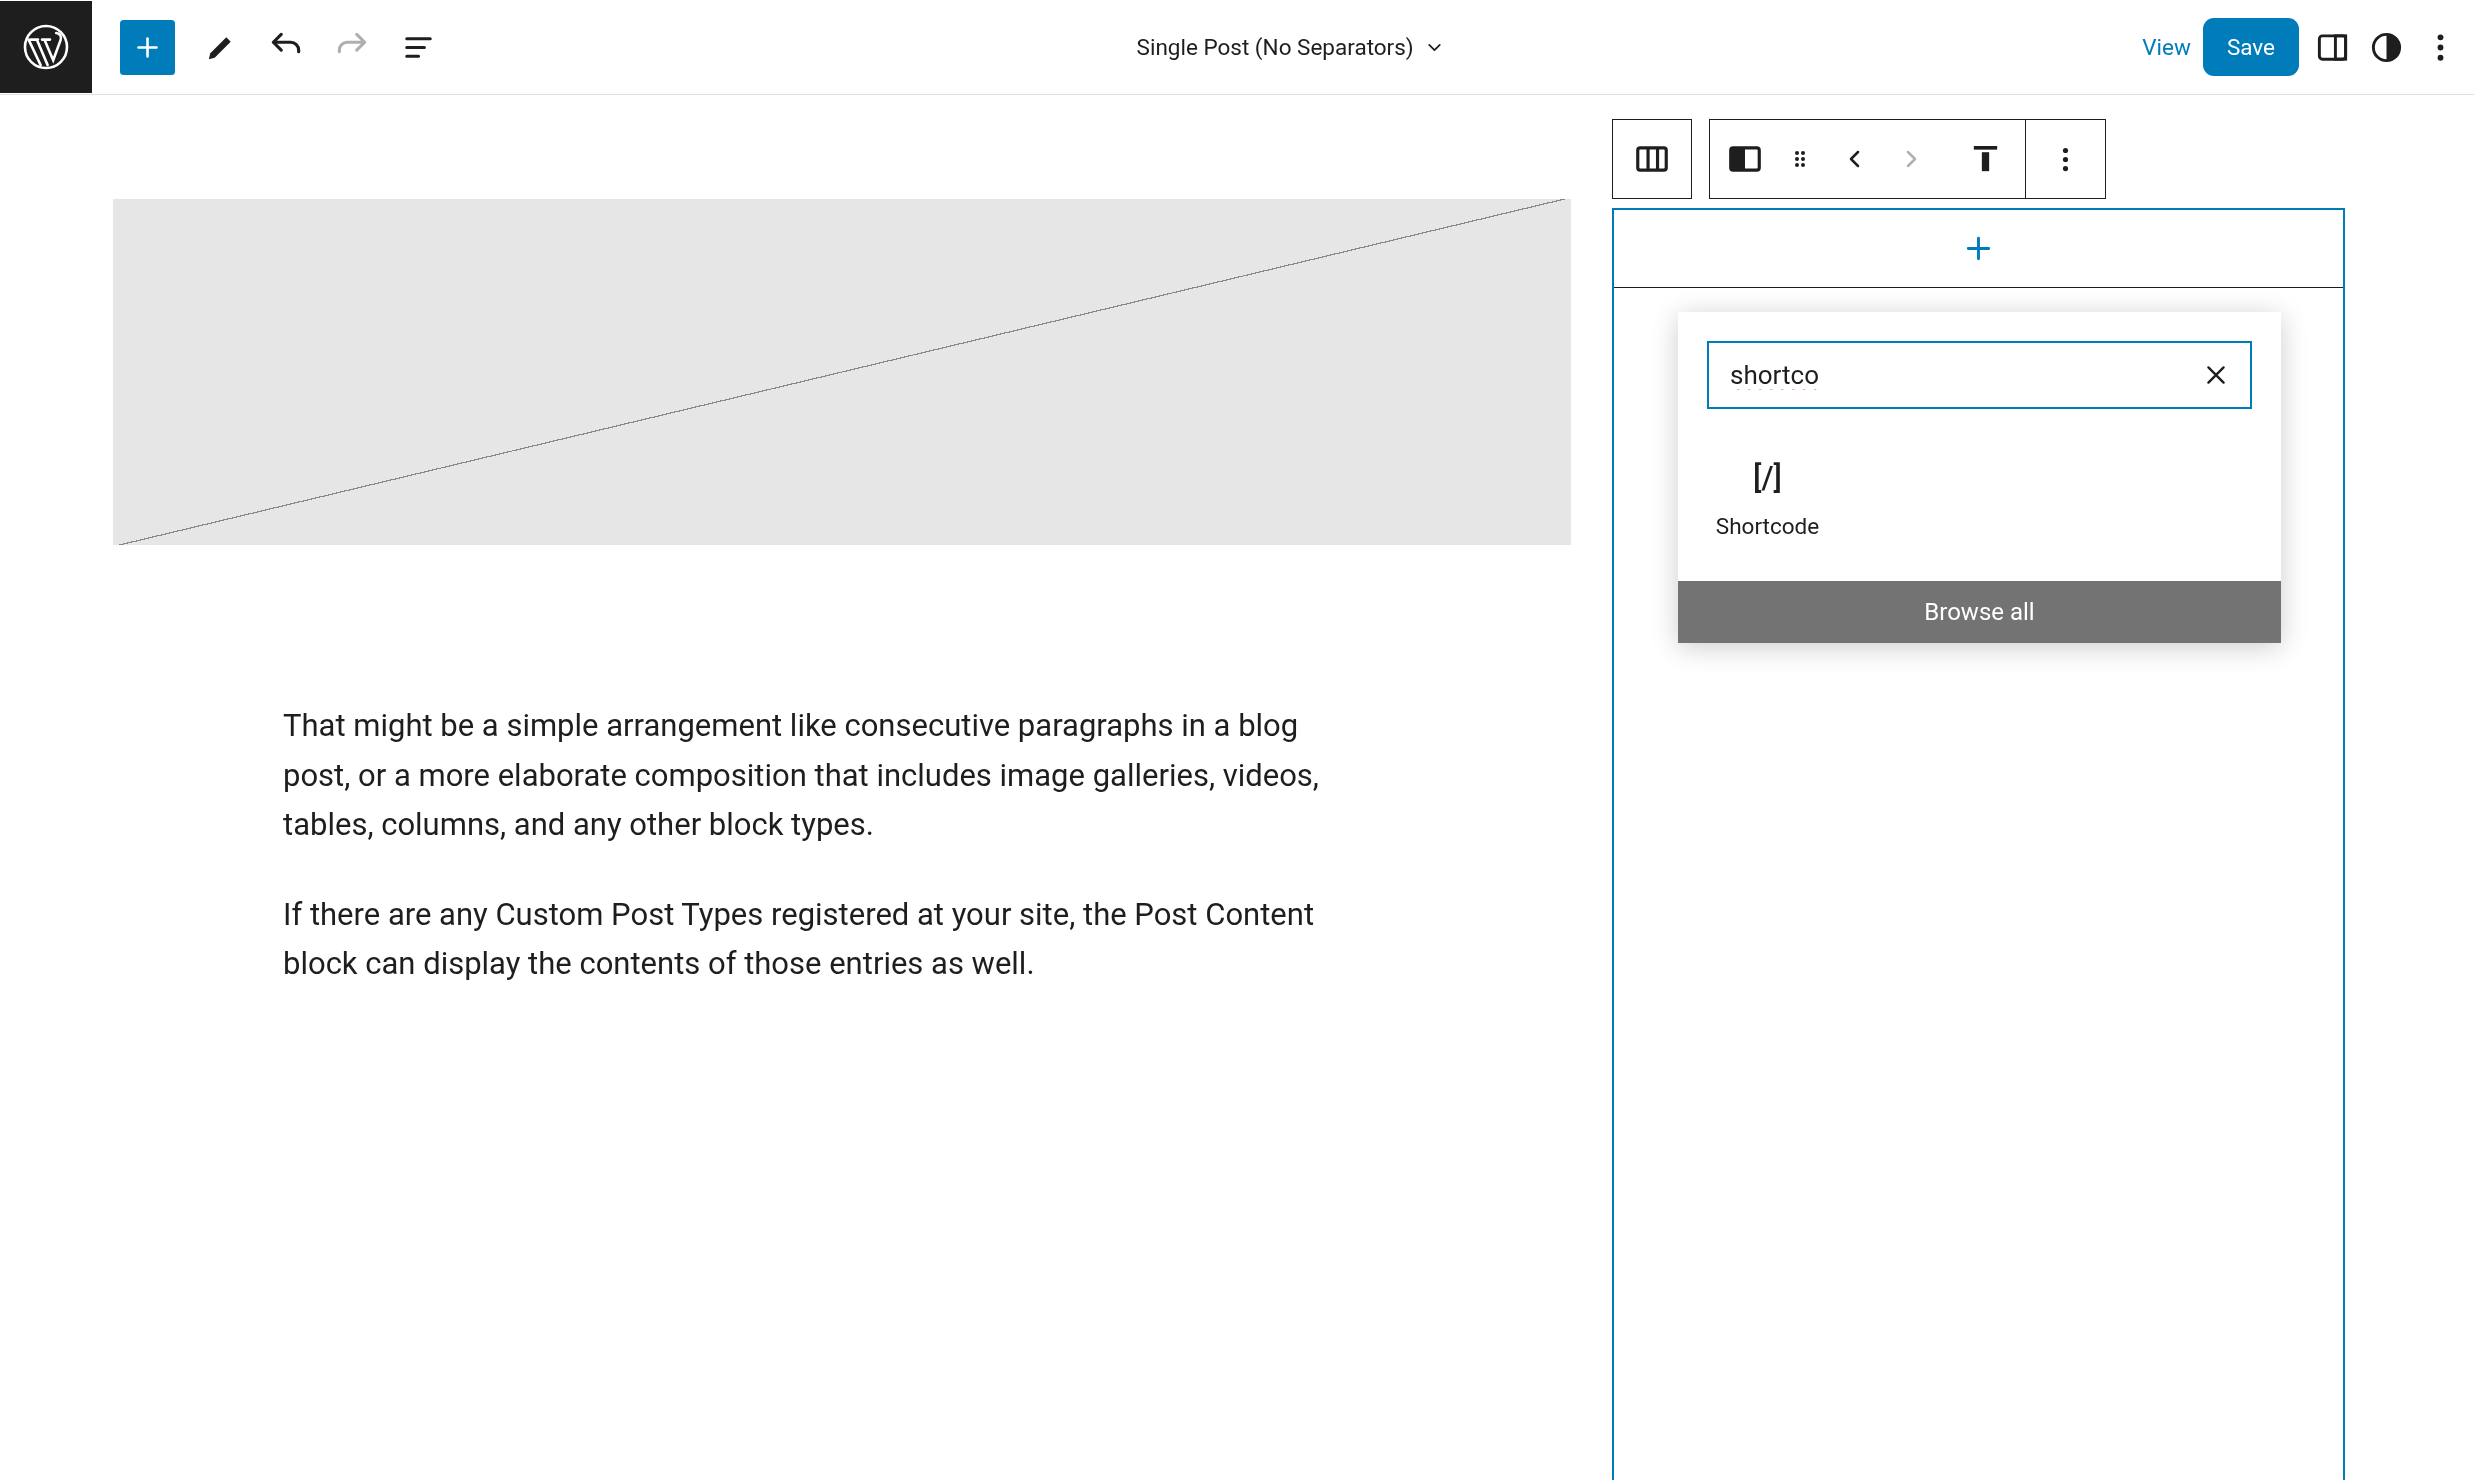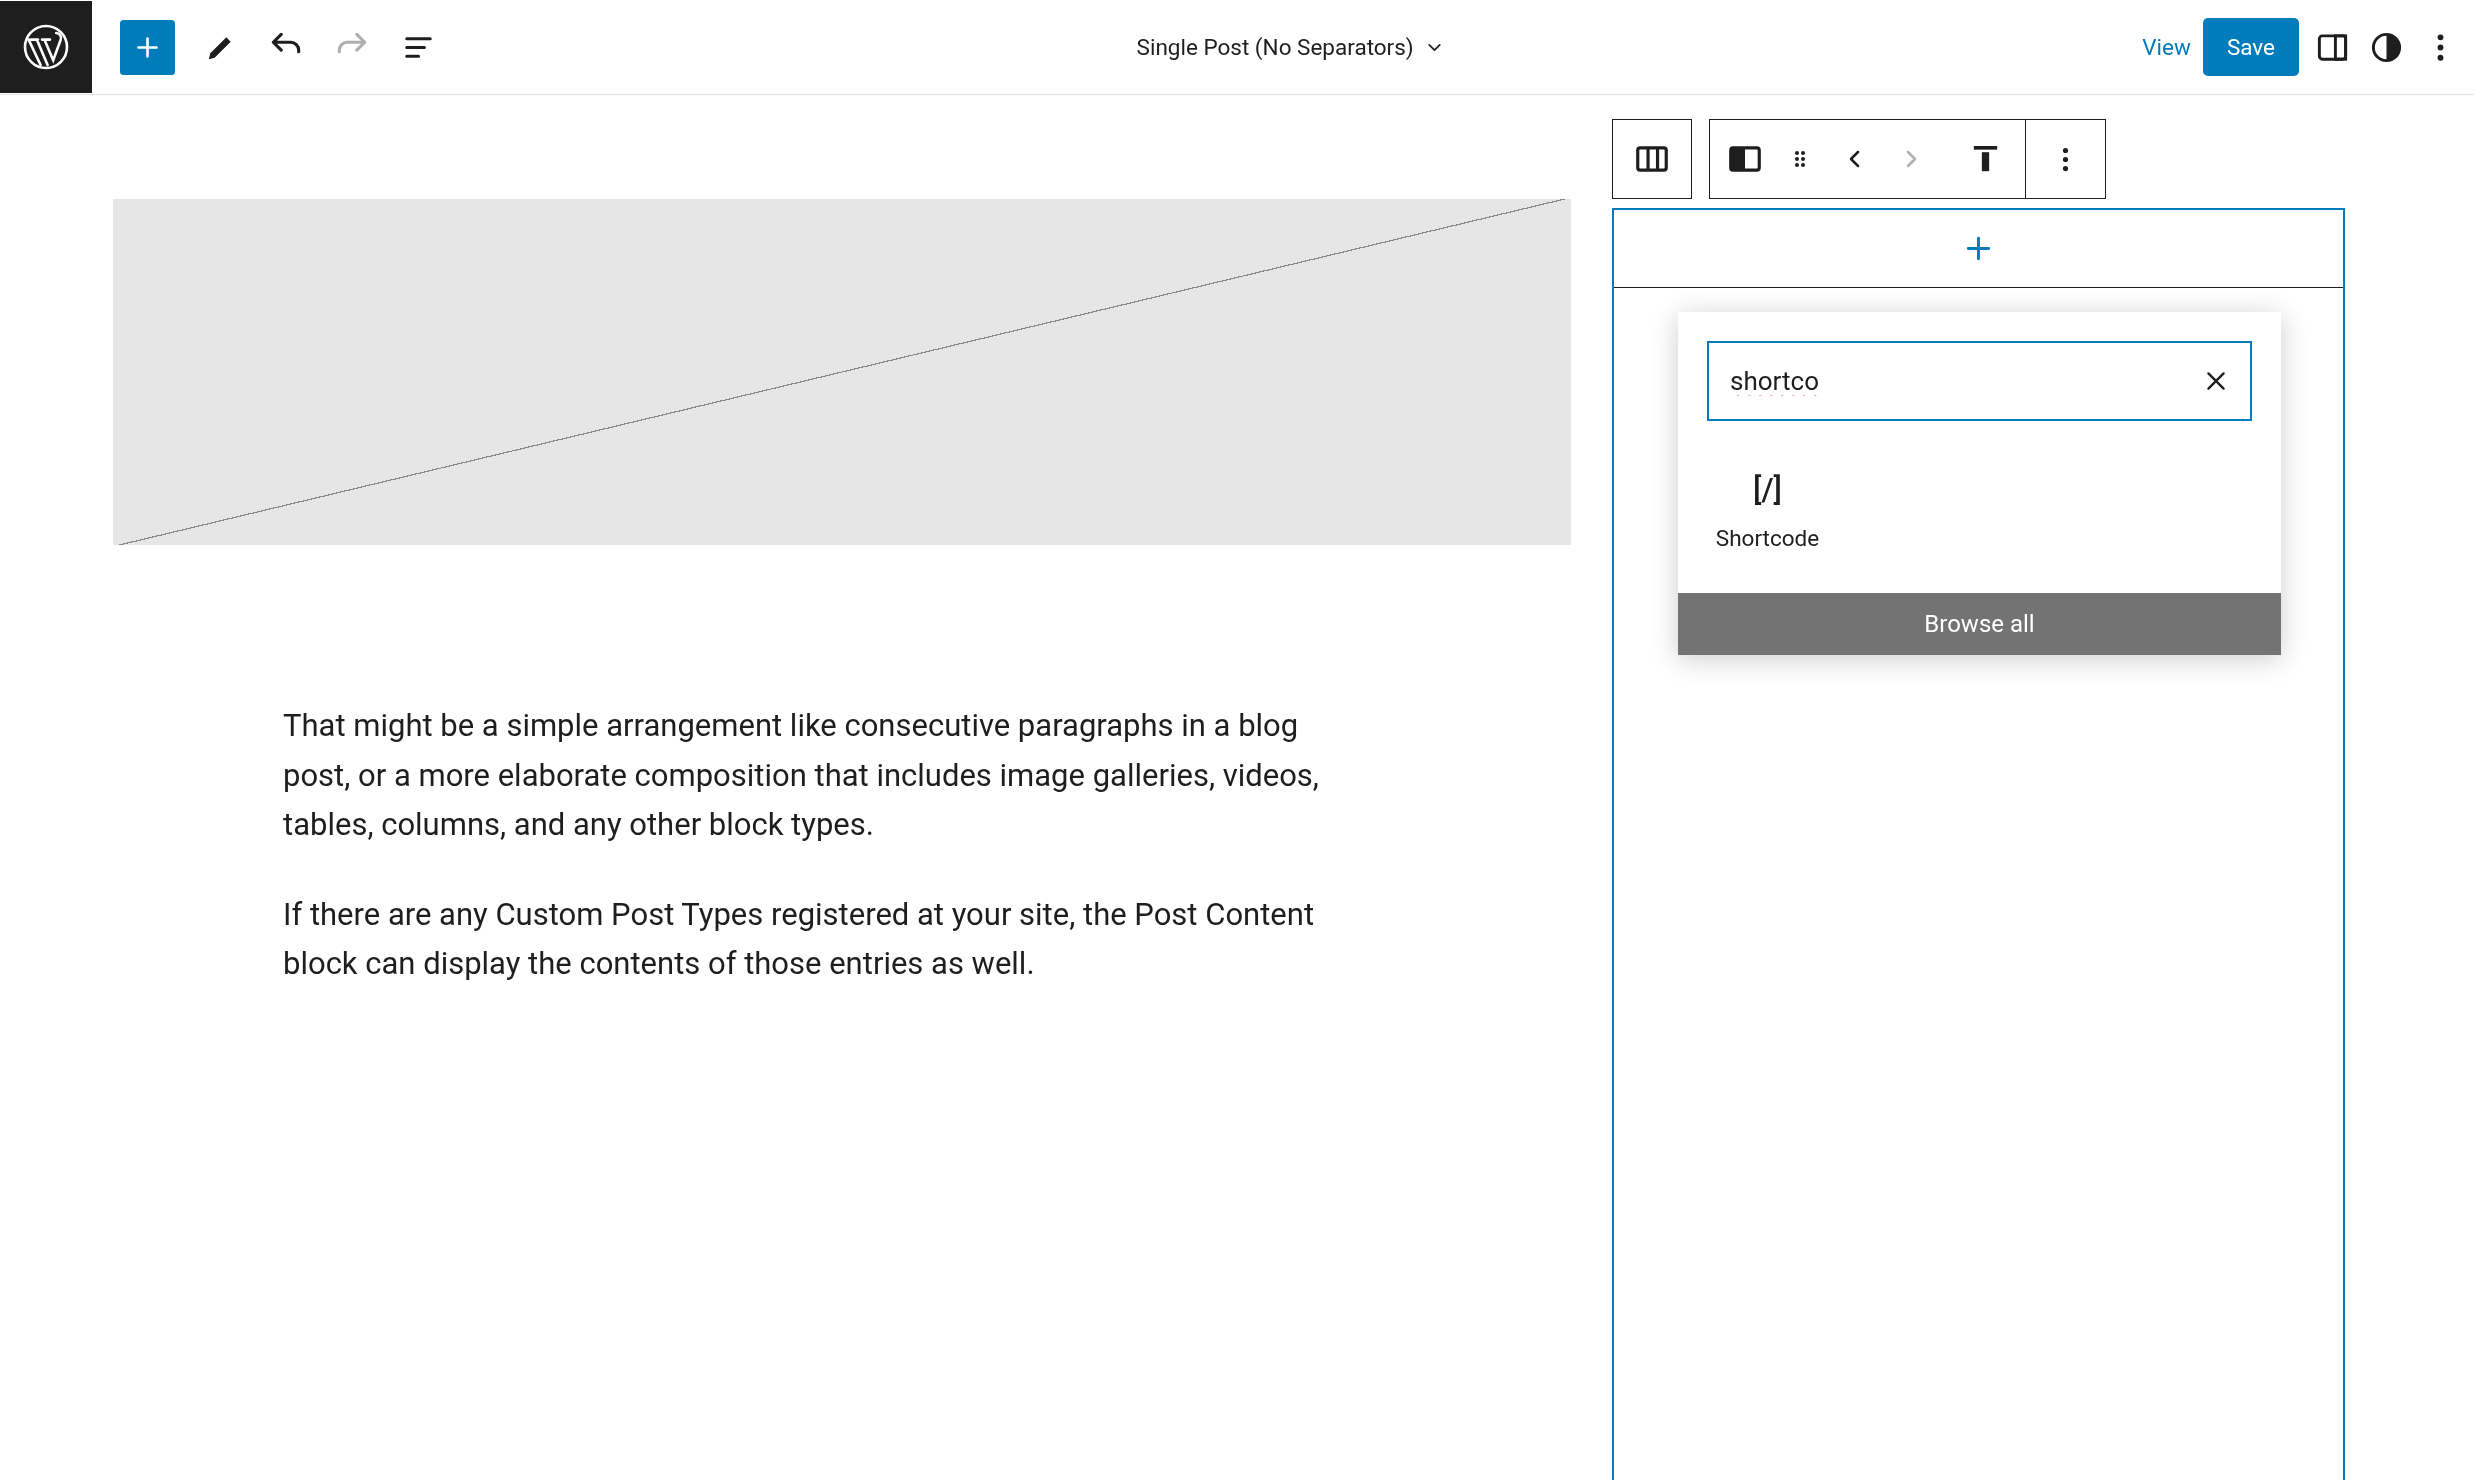--- a/index.html
+++ b/index.html
@@ -74,21 +74,21 @@
   .view-link {
     color: #007cba;
     font-size: 22.5px;
     cursor: pointer;
   }
   .save-btn {
     background: #007cba;
     color: #fff;
     font-size: 22.5px;
     padding: 16px 24px;
-    border-radius: 5px;
+    border-radius: 11px;
     cursor: pointer;
   }
 
   
   .workspace {
     position: relative;
     padding: 0;
     width: 100%;
   }
 
@@ -209,21 +209,21 @@
     top: 102px;
     width: 603px;
     background: #fff;
     box-shadow: 0 3.5px 26px rgba(0,0,0,0.2);
   }
   .ins-search-wrap {
     padding: 29px 29px 15.6px 29px;
   }
   .ins-search {
     border: 2.6px solid #007cba;
-    height: 80px;
+    height: 68px;
     display:flex;
     align-items:center;
     padding: 0 21px;
     gap: 19px;
   }
   .ins-search input {
     border: none;
     outline: none;
     font-size: 26px;
     flex: 1;

